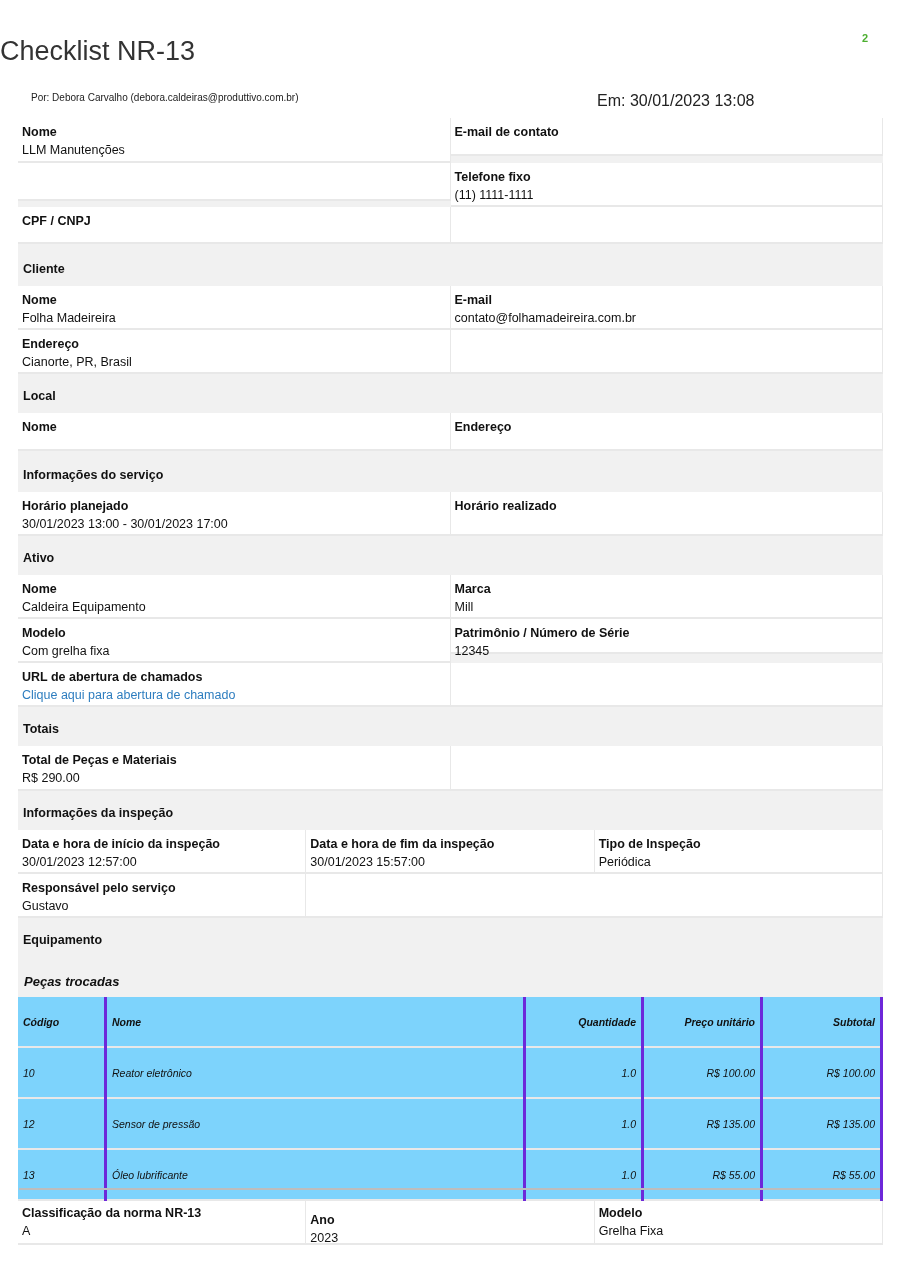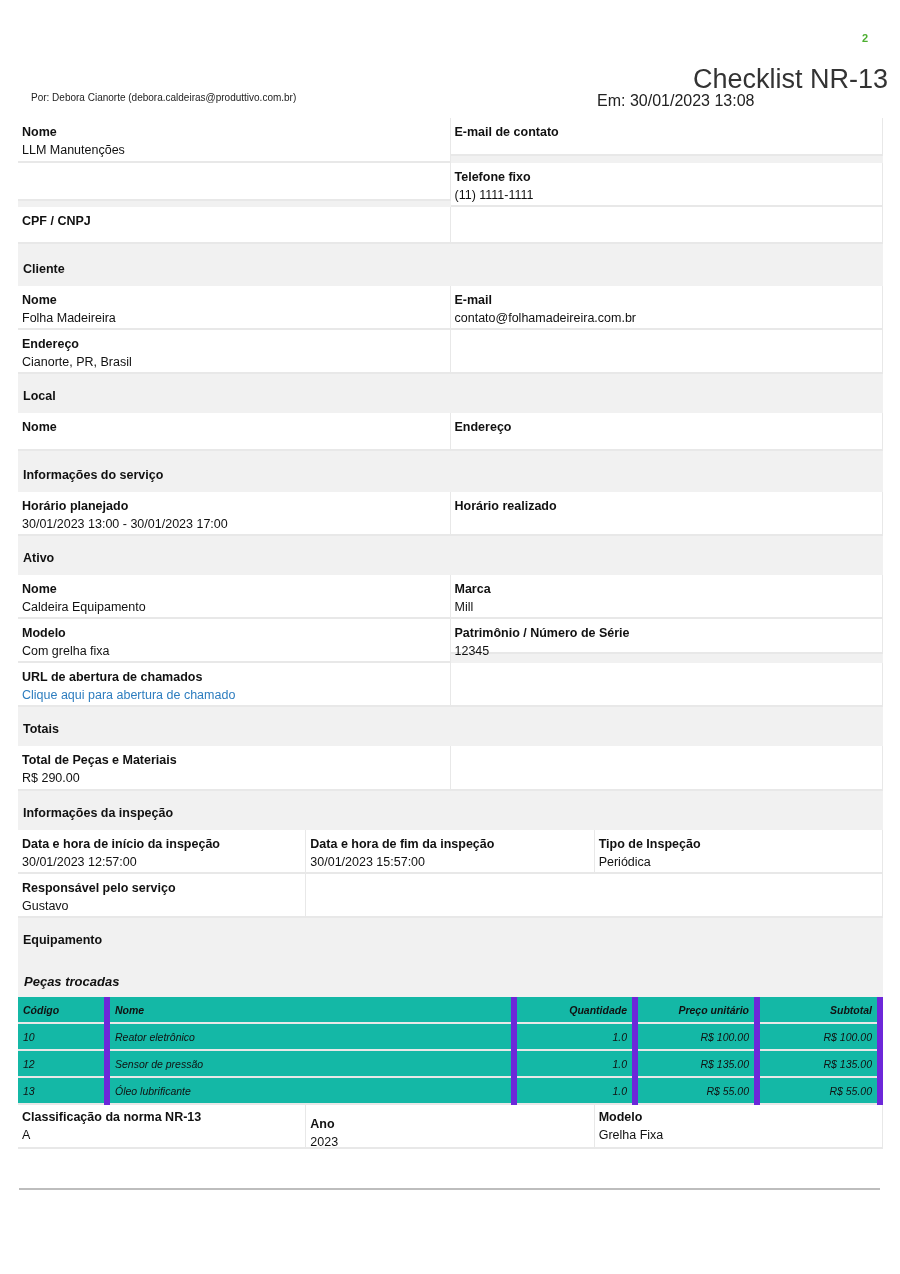--- a/index.html
+++ b/index.html
@@ -1,46 +1,46 @@
 <!DOCTYPE html>
 <html><head>
 <meta charset="utf-8">
 <style>
   html, body { margin: 0; padding: 0; background: #ffffff; }
   body { width: 900px; height: 1274px; position: relative; font-family: "Liberation Sans", sans-serif; color: #111; overflow: hidden; }
   .page-num { position: absolute; left: 862px; top: 32px; font-size: 11px; font-weight: bold; color: #4caf30; }
-  .title { position: absolute; left: 0; width: 888px; top: 36px; text-align: right; font-size: 27px; color: #333; margin-top: 28px; }
+  .title { position: absolute; left: 0; width: 888px; top: 36px; text-align: left; font-size: 27px; color: #333; }
   .by { position: absolute; left: 31px; top: 92px; font-size: 10px; color: #222; }
   .at { position: absolute; left: 597px; top: 92px; font-size: 16px; color: #222; }
   .doc { position: absolute; left: 18px; top: 118px; width: 865px; }
   .section { background: #f1f1f1; }
   .sec-title { font-size: 12.5px; font-weight: bold; padding: 13px 0 0 5px; height: 25px; box-sizing: border-box; height: 37px; }
   .grid { display: flex; flex-wrap: wrap; padding: 0 0 2px 0; }
   .cell { background: #fff; box-sizing: border-box; padding: 5px 4px 4px 4px; font-size: 12.5px; border-right: 1px solid #e8e8e8; border-bottom: 2px solid #e8e8e8; }
   .cell .lab { font-weight: bold; line-height: 18px; }
   .cell .val { line-height: 19px; }
   .c2 { width: 50%; }
   .c3 { width: 33.3333%; }
   .c3b { width: 66.6667%; }
   .c2 .val:empty, .c3 .val:empty { min-height: 19px; }
   .link { color: #2d7dbf; }
   .tbl-wrap { background: #f1f1f1; padding: 0; font-style: italic; }
   .tbl-title { font-size: 13px; font-weight: bold; padding: 14px 0 0 6px; height: 37px; box-sizing: border-box; }
   table { width: 100%; border-collapse: collapse; font-size: 10.5px; }
-  th, td { background: #14b8a6; padding: 0 5px; height: 25px; border-bottom: 2px solid #e8e8e8; border-right: 6px solid #6d28d9; text-align: left; }
+  th, td { background: #7dd3fc; padding: 12px 5px; height: 25px; border-bottom: 2px solid #e8e8e8; border-right: 3px solid #6d28d9; text-align: left; }
   th { font-weight: bold; }
   .r { text-align: right; }
   .bottom-rule { position: absolute; left: 19px; width: 861px; top: 1188px; border-top: 2px solid #bdbdbd; }
 </style>
 </head>
 <body>
 
 <div class="page-num">2</div>
 <div class="title">Checklist NR-13</div>
-<div class="by">Por: Debora Cianorte (debora.caldeiras@produttivo.com.br)</div>
+<div class="by">Por: Debora Carvalho (debora.caldeiras@produttivo.com.br)</div>
 <div class="at">Em: 30/01/2023 13:08</div>
 
 <div class="doc">
 
   <div class="section">
     <div class="grid">
       <div class="cell c2" style="height:45px">
         <div class="lab">Nome</div>
         <div class="val">LLM Manutenções</div>
       </div>

